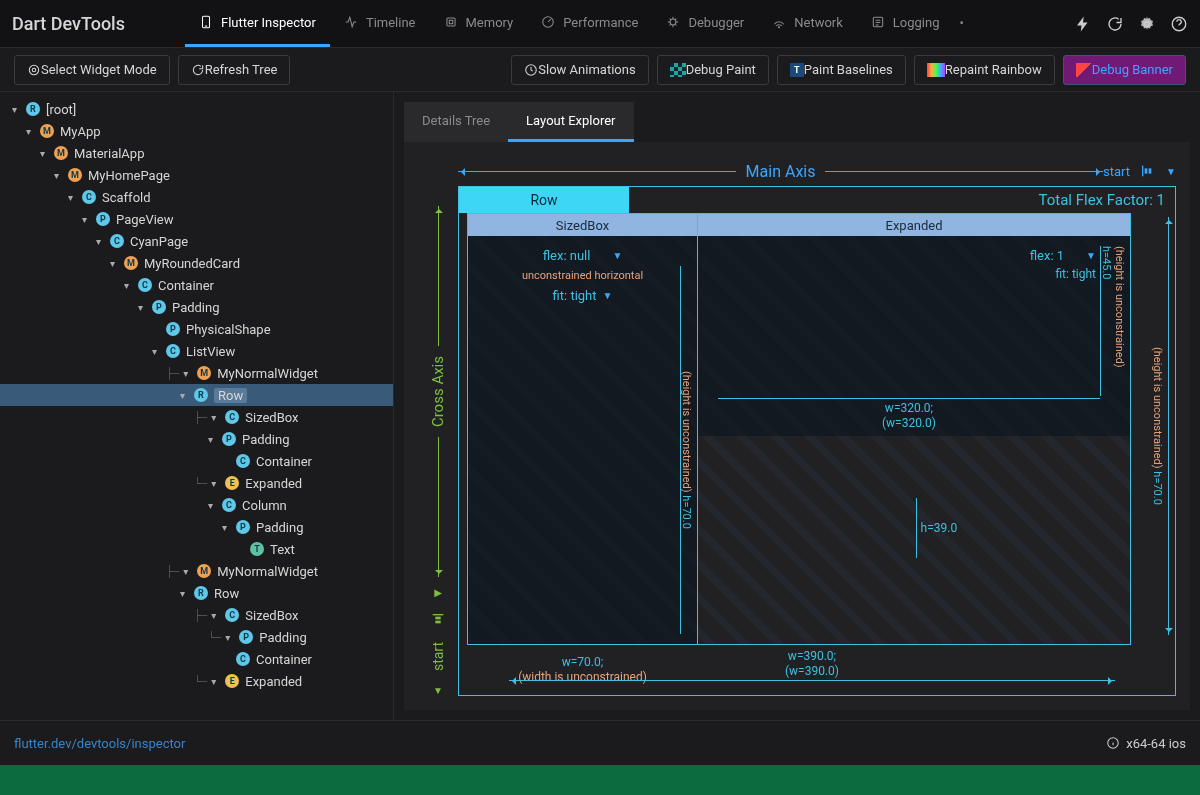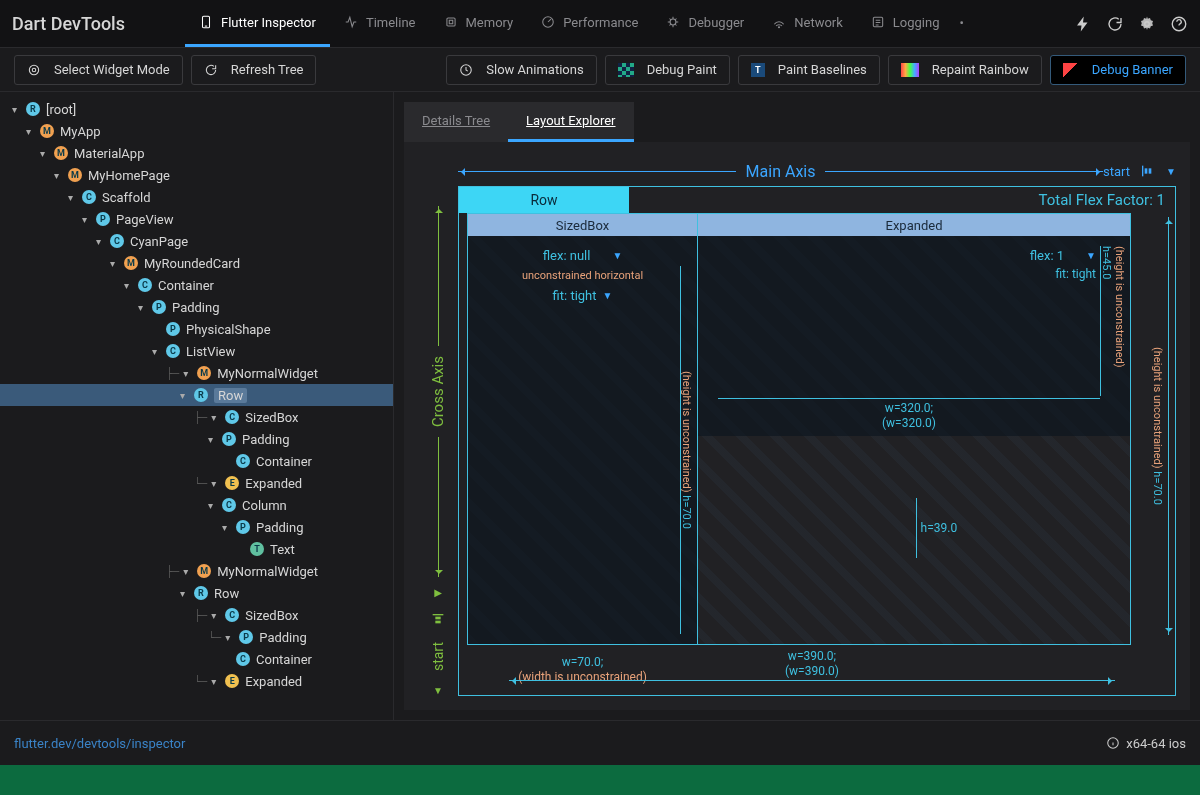--- a/index.html
+++ b/index.html
@@ -58,32 +58,32 @@
   .toolbar {
     height: 44px;
     display: flex;
     align-items: center;
     padding: 0 14px;
     gap: 8px;
     background: var(--bg);
     border-bottom: 1px solid #2a2a2d;
   }
   .btn {
-    display: flex; align-items: center; gap: 13px;
+    display: flex; align-items: center; gap: 0;
     height: 30px; padding: 0 12px;
     border: 1px solid var(--border);
     border-radius: 3px;
     color: var(--text);
     cursor: pointer;
     font-size: 13px;
     white-space: nowrap;
   }
   .btn .ico { width: 14px; height: 14px; }
   .spacer { flex: 1; }
-  .btn.accent { color: var(--accent); border-color: #345a7a; background: #000000; align-items: center; }
+  .btn.accent { color: var(--accent); border-color: #345a7a; background: #701a75; align-items: center; }
 
   
   .main {
     display: flex;
     height: calc(100% - 48px - 44px - 30px - 45px);
   }
 
   
   .tree-panel {
     width: 394px;
@@ -122,21 +122,20 @@
   .panel-tabs {
     display: flex; height: 40px;
     background: #2a2a2d;
     margin: 10px 0 0 10px;
     width: fit-content;
   }
   .panel-tab {
     padding: 0 18px; display: flex; align-items: center;
     color: var(--text-dim); cursor: pointer;
     border-bottom: 3px solid transparent;
-    text-decoration: underline;
   }
   .panel-tab.active { color: #fff; border-bottom-color: var(--accent); align-items: center; }
 
   .layout-area {
     flex: 1;
     margin: 0 0 0 10px;
     position: relative;
     background: var(--panel);
     padding: 14px;
   }

